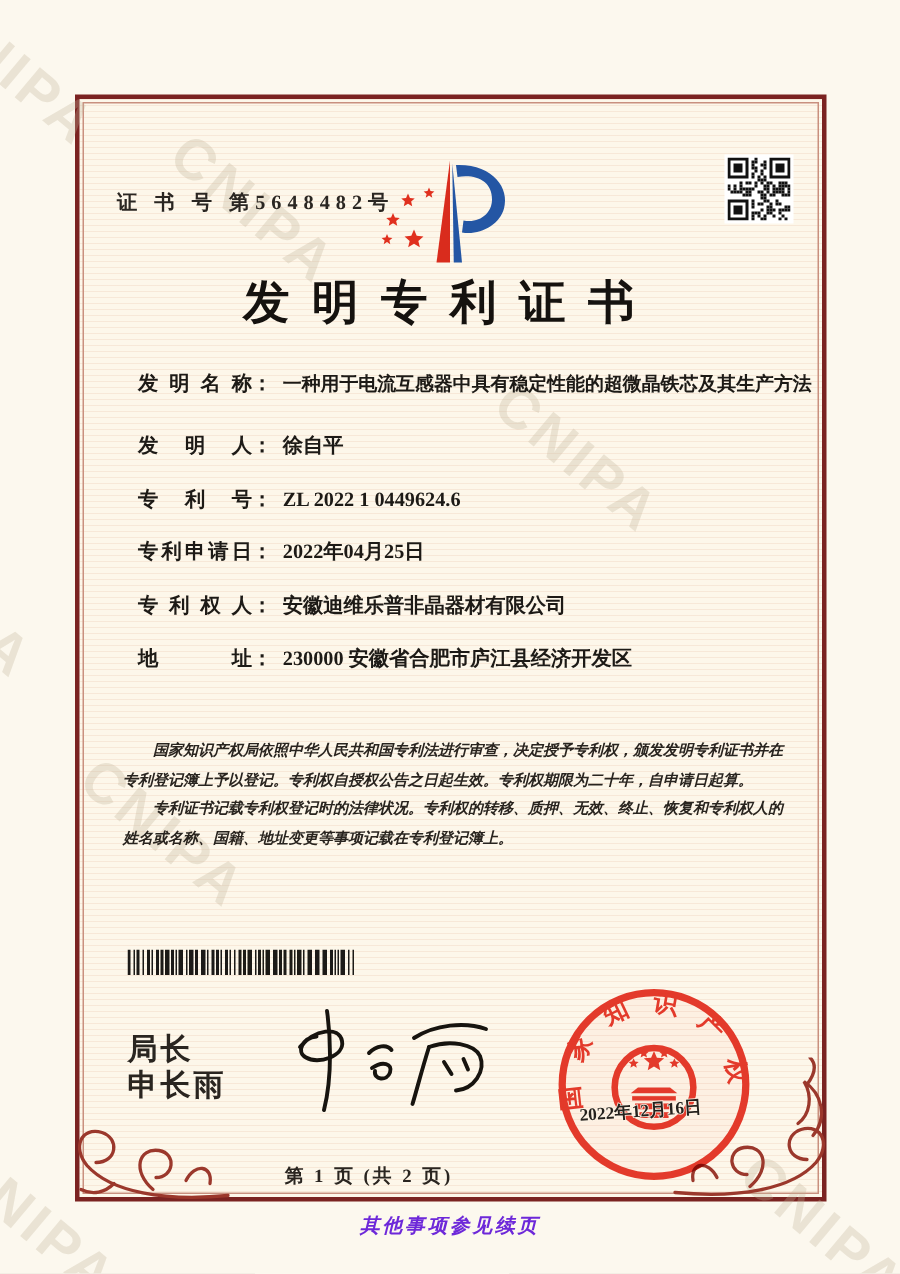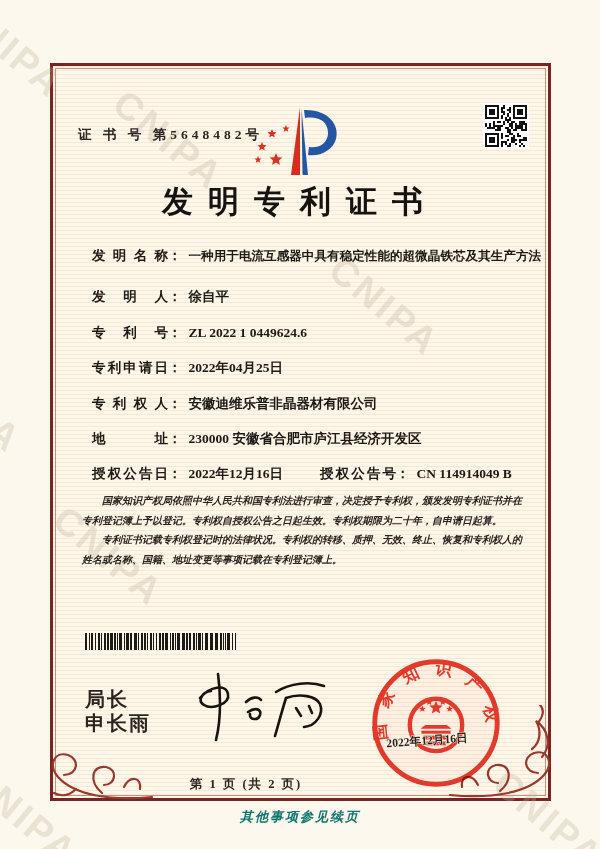--- a/index.html
+++ b/index.html
@@ -63,21 +63,21 @@
   .seal { position:absolute; left:368px; top:655px; z-index:12; mix-blend-mode:multiply; opacity:0.96; }
   .flourish { position:absolute; z-index:11; }
   .flourish.bl { left:40px; top:731px; }
   .flourish.br { left:446px; top:705px; transform:scaleX(-1); }
   .page-num {
     position:absolute; left:0; top:776px; width:492px; text-align:center;
     font-size:12.5px; font-weight:bold; color:#2a2520; letter-spacing:2px;
   }
   .footer-note {
     position:absolute; left:0; top:808px; width:600px; text-align:center;
-    font-size:13px; font-weight:bold; font-style:italic; color:#0f766e; letter-spacing:2px; z-index:10;
+    font-size:13px; font-weight:bold; font-style:italic; color:#6d28d9; letter-spacing:2px; z-index:10;
   }
 </style>
 </head>
 <body>
 
 <div class="page">
 
   <span class="wm" style="left:-28px; top:-10px;">CNIPA</span>
   <span class="wm" style="left:132px; top:82px;">CNIPA</span>
   <span class="wm" style="left:348px; top:248px;">CNIPA</span>
@@ -255,26 +255,20 @@
     </div>
     <div class="frow" style="top:359px;">
       <span class="flabel">专利申请日</span><span class="fcolon">：</span><span>2022年04月25日</span>
     </div>
     <div class="frow" style="top:395px;">
       <span class="flabel">专利权人</span><span class="fcolon">：</span><span>安徽迪维乐普非晶器材有限公司</span>
     </div>
     <div class="frow" style="top:430px;">
       <span class="flabel">地址</span><span class="fcolon">：</span><span>230000 安徽省合肥市庐江县经济开发区</span>
     </div>
-    <div class="frow" style="top:465px;">
-      <span class="flabel">授权公告日</span><span class="fcolon">：</span><span>2022年12月16日</span>
-      <span class="fgroup2">
-        <span class="flabel">授权公告号</span><span class="fcolon">：</span><span>CN 114914049 B</span>
-      </span>
-    </div>
 
     <div class="paras">
       <p>国家知识产权局依照中华人民共和国专利法进行审查，决定授予专利权，颁发发明专利证书并在专利登记簿上予以登记。专利权自授权公告之日起生效。专利权期限为二十年，自申请日起算。</p>
       <p>专利证书记载专利权登记时的法律状况。专利权的转移、质押、无效、终止、恢复和专利权人的姓名或名称、国籍、地址变更等事项记载在专利登记簿上。</p>
     </div>
 
     <svg class="barcode" id="barcode" width="156" height="17">
         <rect x="0" y="0" width="2" height="17" fill="#1c1a17"></rect>
         <rect x="4" y="0" width="1" height="17" fill="#1c1a17"></rect>
         <rect x="6" y="0" width="2" height="17" fill="#1c1a17"></rect>

